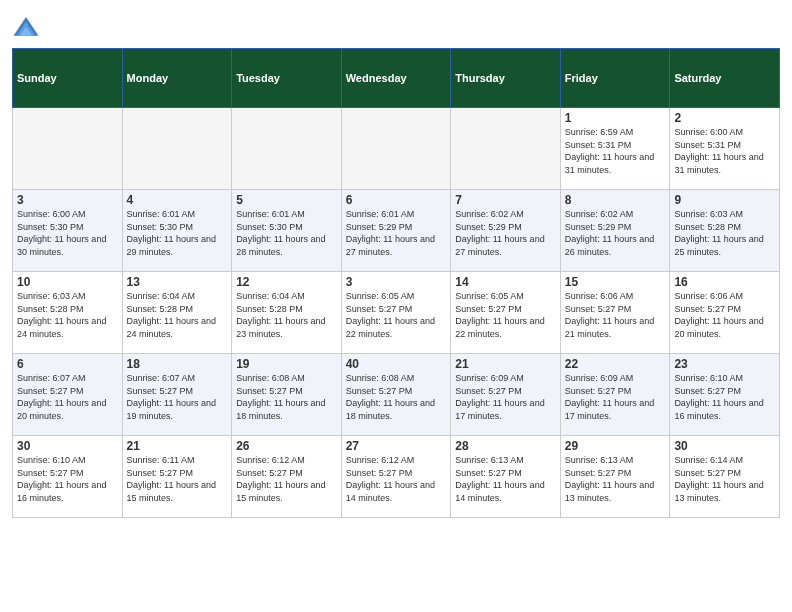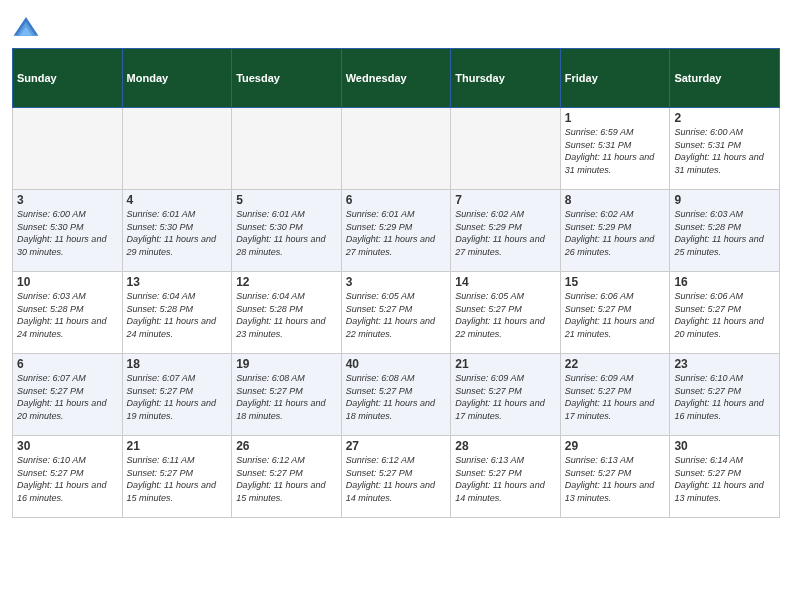--- a/index.html
+++ b/index.html
@@ -91,21 +91,20 @@
     .day-number {
       font-size: 12px;
       font-weight: bold;
       display: block;
       margin-bottom: 1px;
     }
     .day-info {
       font-size: 9px;
       color: #333;
       line-height: 1.4;
-      font-style: italic;
     }
     .row-alt td {
       background: #f0f4fa;
     }
   </style>
 </head>
 <body>
 
 <div class="page">
   <div class="header">

